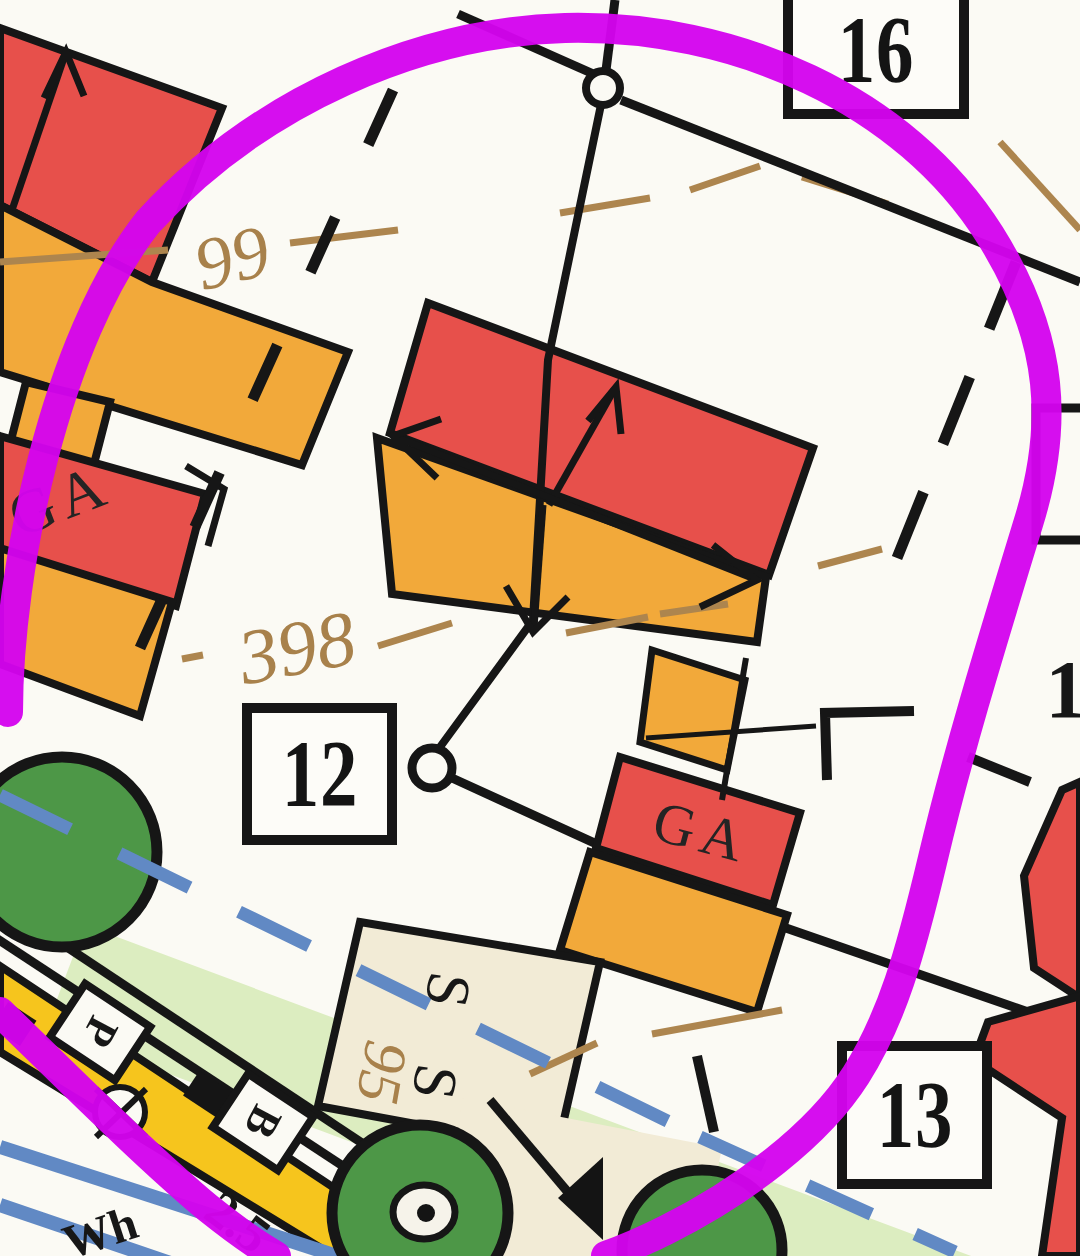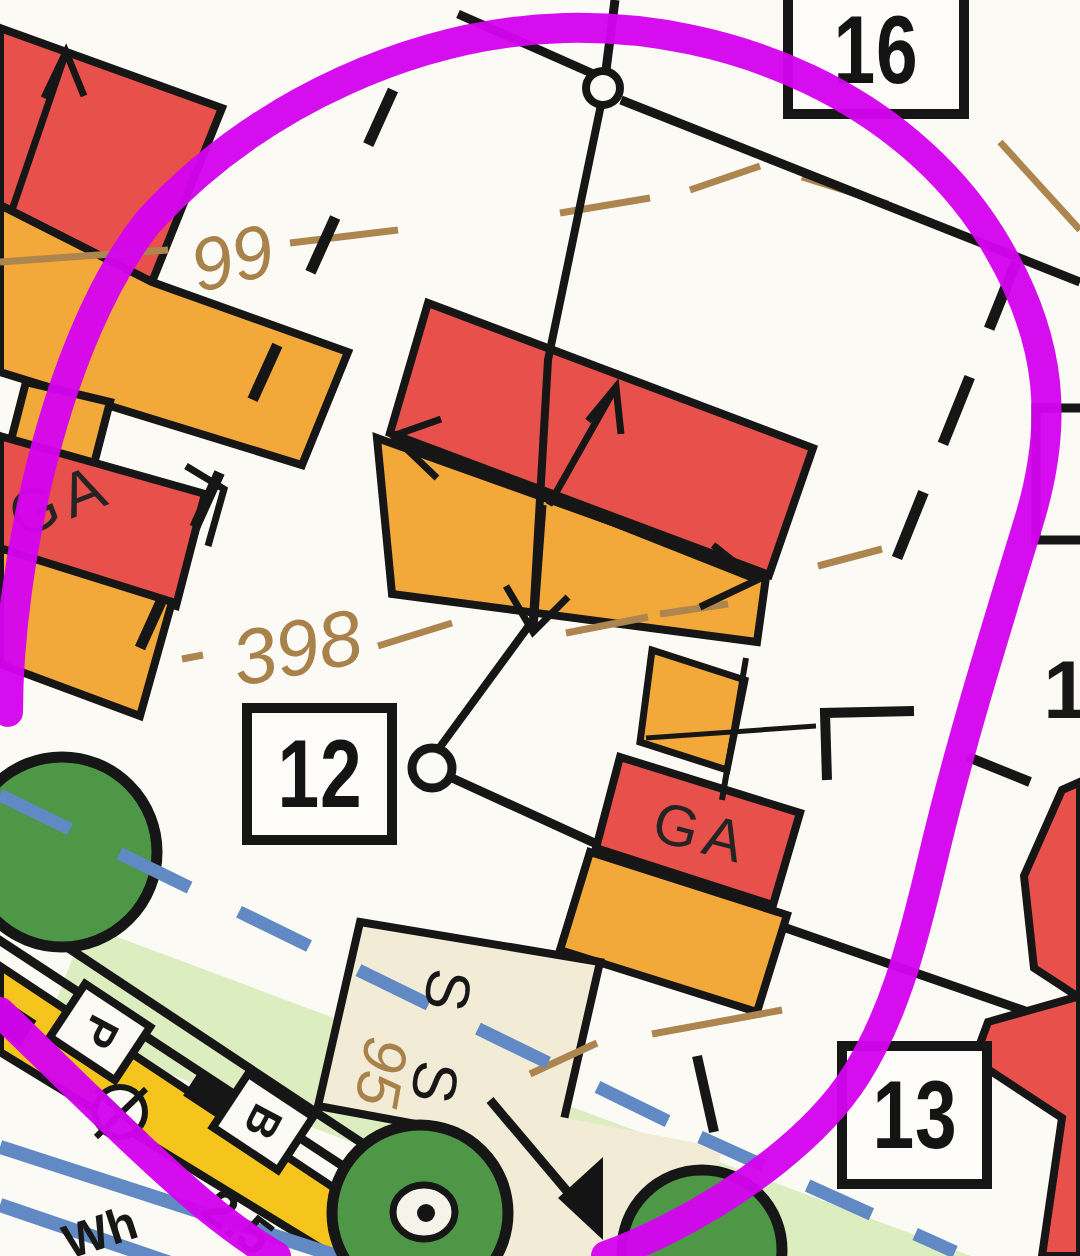--- a/index.html
+++ b/index.html
@@ -1,18 +1,18 @@
 <!DOCTYPE html>
 <html><head>
 <meta charset="utf-8">
 <style>
   html,body{margin:0;padding:0;background:#888;}
   #canvas{
     position:relative;width:1080px;height:1256px;overflow:hidden;
-    background:#fef9c3;font-family:Liberation Sans, sans-serif;
+    background:#fef9c3;font-family:Liberation Serif, serif;
   }
   #base,#annotation{position:absolute;left:0;top:0;}
   #annotation{pointer-events:none;}
   .lbl{position:absolute;white-space:nowrap;color:#171717;}
   .boxnum{
     font-size:96px;font-weight:700;letter-spacing:1px;
     transform:translate(-50%,-52%) scaleX(0.78);color:#141414;
   }
   .ga{font-size:62px;font-weight:400;letter-spacing:7px;color:#242424;}
   .brown{color:#a8814b;font-style:italic;font-weight:500;}

